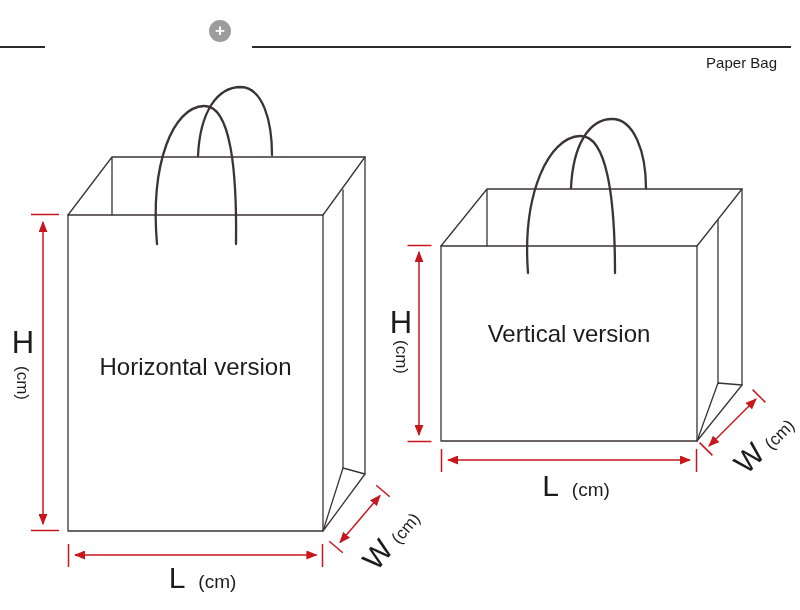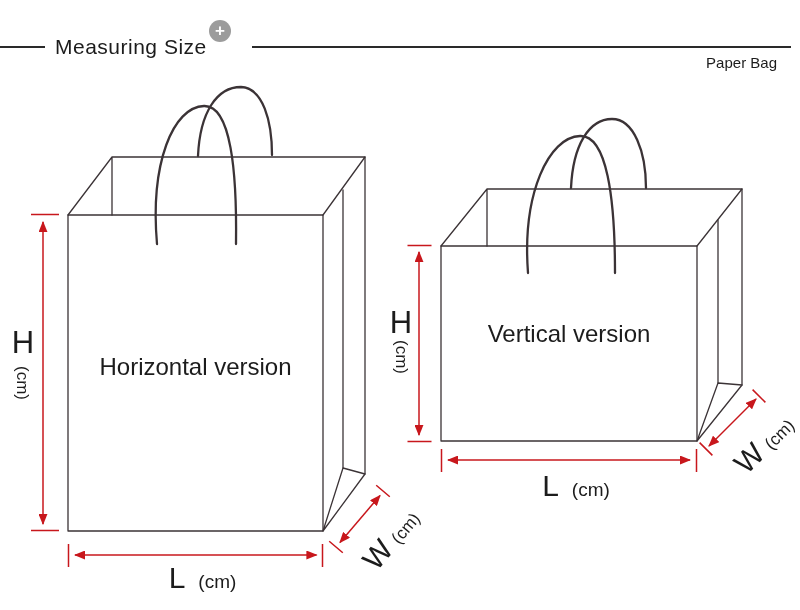--- a/index.html
+++ b/index.html
@@ -41,21 +41,20 @@
   .w-group{position:absolute;display:flex;align-items:baseline;gap:7px;white-space:nowrap;}
   #w-left{left:391px;top:539px;transform:translate(-50%,-50%) rotate(-50deg);}
   #w-right{left:764px;top:444px;transform:translate(-50%,-50%) rotate(-45deg);}
 </style>
 </head>
 <body>
 
 <div id="stage">
 
   <div class="hline" id="hline-left"></div>
-  <div class="abs" id="title">Measuring Size</div>
   <div class="abs" id="plus-badge">+</div>
   <div class="hline" id="hline-right"></div>
   <div class="abs" id="product-label">Paper Bag</div>
 
   <svg id="art" width="800" height="610" viewBox="0 0 800 610">
     <defs>
       <marker id="ah" viewBox="0 0 10 8" refX="9" refY="4" markerWidth="7.5" markerHeight="6" orient="auto-start-reverse">
         <path d="M0,0 L10,4 L0,8 Z" fill="#c8171c"></path>
       </marker>
     </defs>

